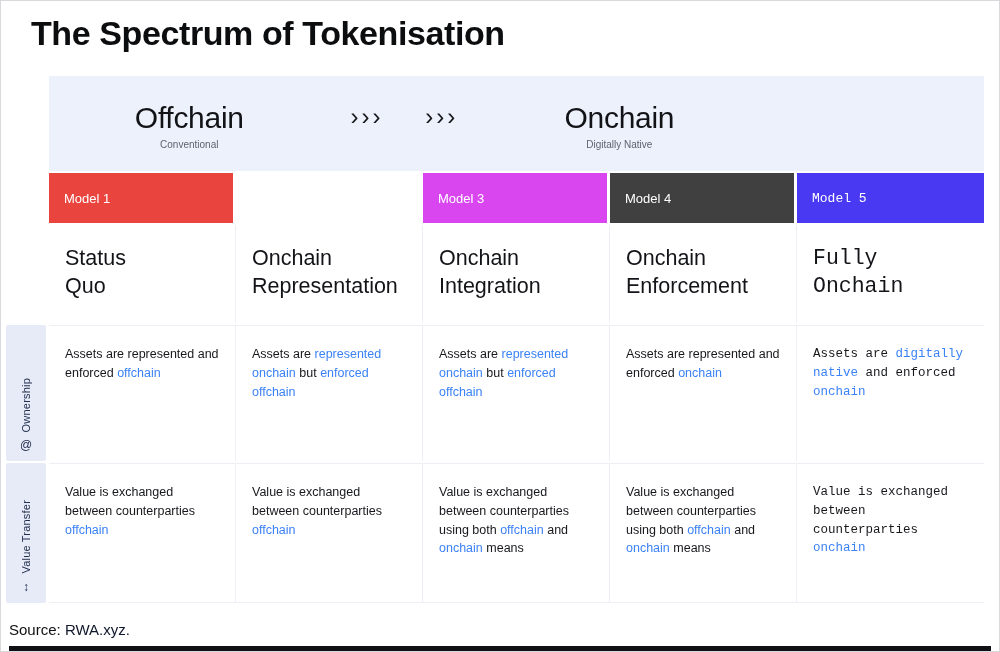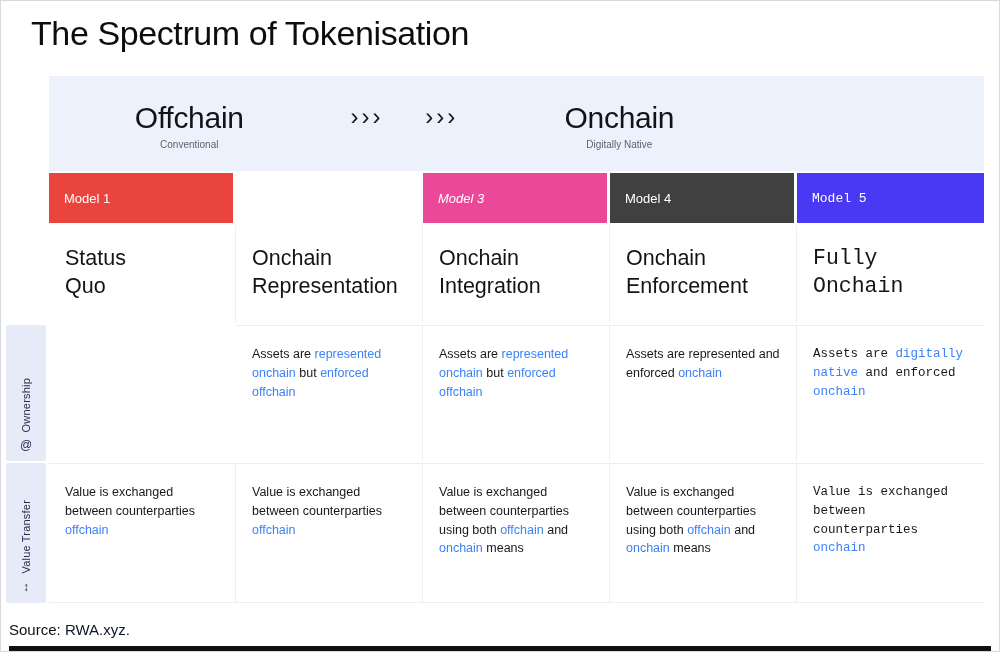--- a/index.html
+++ b/index.html
@@ -4,21 +4,21 @@
 <style>
   * { box-sizing: border-box; margin: 0; padding: 0; }
   html, body { background: #ffffff; }
   body { font-family: "Liberation Sans", sans-serif; }
   .page {
     position: relative; width: 1000px; height: 652px;
     background: #ffffff; border: 1px solid #d8d8dd; overflow: hidden;
   }
   .title {
     position: absolute; left: 30px; top: 13px;
-    font-size: 34px; font-weight: 400; color: #0c0d0f; letter-spacing: -0.4px;
+    font-size: 34px; font-weight: 700; color: #0c0d0f; letter-spacing: -0.4px;
   }
   .table {
     position: absolute; left: 5px; top: 75px; width: 978px;
     display: grid;
     grid-template-columns: 43px repeat(5, 1fr);
     grid-template-rows: 95px 50px 98px 136px 140px;
     row-gap: 2px;
   }
   .header-band {
     grid-column: 2 / 7; grid-row: 1;
@@ -91,39 +91,40 @@
       </div>
       <div class="harrow">›››</div>
       <div class="harrow">›››</div>
       <div class="stage wide">
         <div class="stage-label">Onchain</div>
         <div class="stage-sub">Digitally Native</div>
       </div>
     </div>
 
     <div class="r-badge col1" style="background: rgb(233, 69, 62);">Model 1</div>
-    <div class="r-badge col3" style="background: #ec4899; font-style: italic;">Model 3</div>
+    <div class="r-badge col3" style="background: #d946ef;">Model 3</div>
     <div class="r-badge col4" style="background: #404040;">Model 4</div>
     <div class="r-badge col5 lastcol" style="background: rgb(74, 57, 242);">Model 5</div>
 
     <div class="r-name col1">Status
 Quo</div>
     <div class="r-name col2">Onchain
 Representation</div>
     <div class="r-name col3">Onchain
 Integration</div>
     <div class="r-name col4">Onchain
 Enforcement</div>
     <div class="r-name col5 lastcol">Fully
 Onchain</div>
 
     <div class="side side-own">
       <span class="vtext">Ownership</span>
       <span class="sicon">@</span>
     </div>
+    <div class="r-own col1"><span>Assets are represented and enforced </span><span class="accent">offchain</span></div>
     <div class="r-own col2"><span>Assets are </span><span class="accent">represented onchain</span><span> but </span><span class="accent">enforced offchain</span></div>
     <div class="r-own col3"><span>Assets are </span><span class="accent">represented onchain</span><span> but </span><span class="accent">enforced offchain</span></div>
     <div class="r-own col4"><span>Assets are represented and enforced </span><span class="accent">onchain</span></div>
     <div class="r-own col5 lastcol"><span>Assets are </span><span class="accent">digitally native</span><span> and enforced </span><span class="accent">onchain</span></div>
 
     <div class="side side-val">
       <span class="vtext">Value Transfer</span>
       <span class="sicon">↕</span>
     </div>
     <div class="r-val col1"><span>Value is exchanged between counterparties </span><span class="accent">offchain</span></div>

